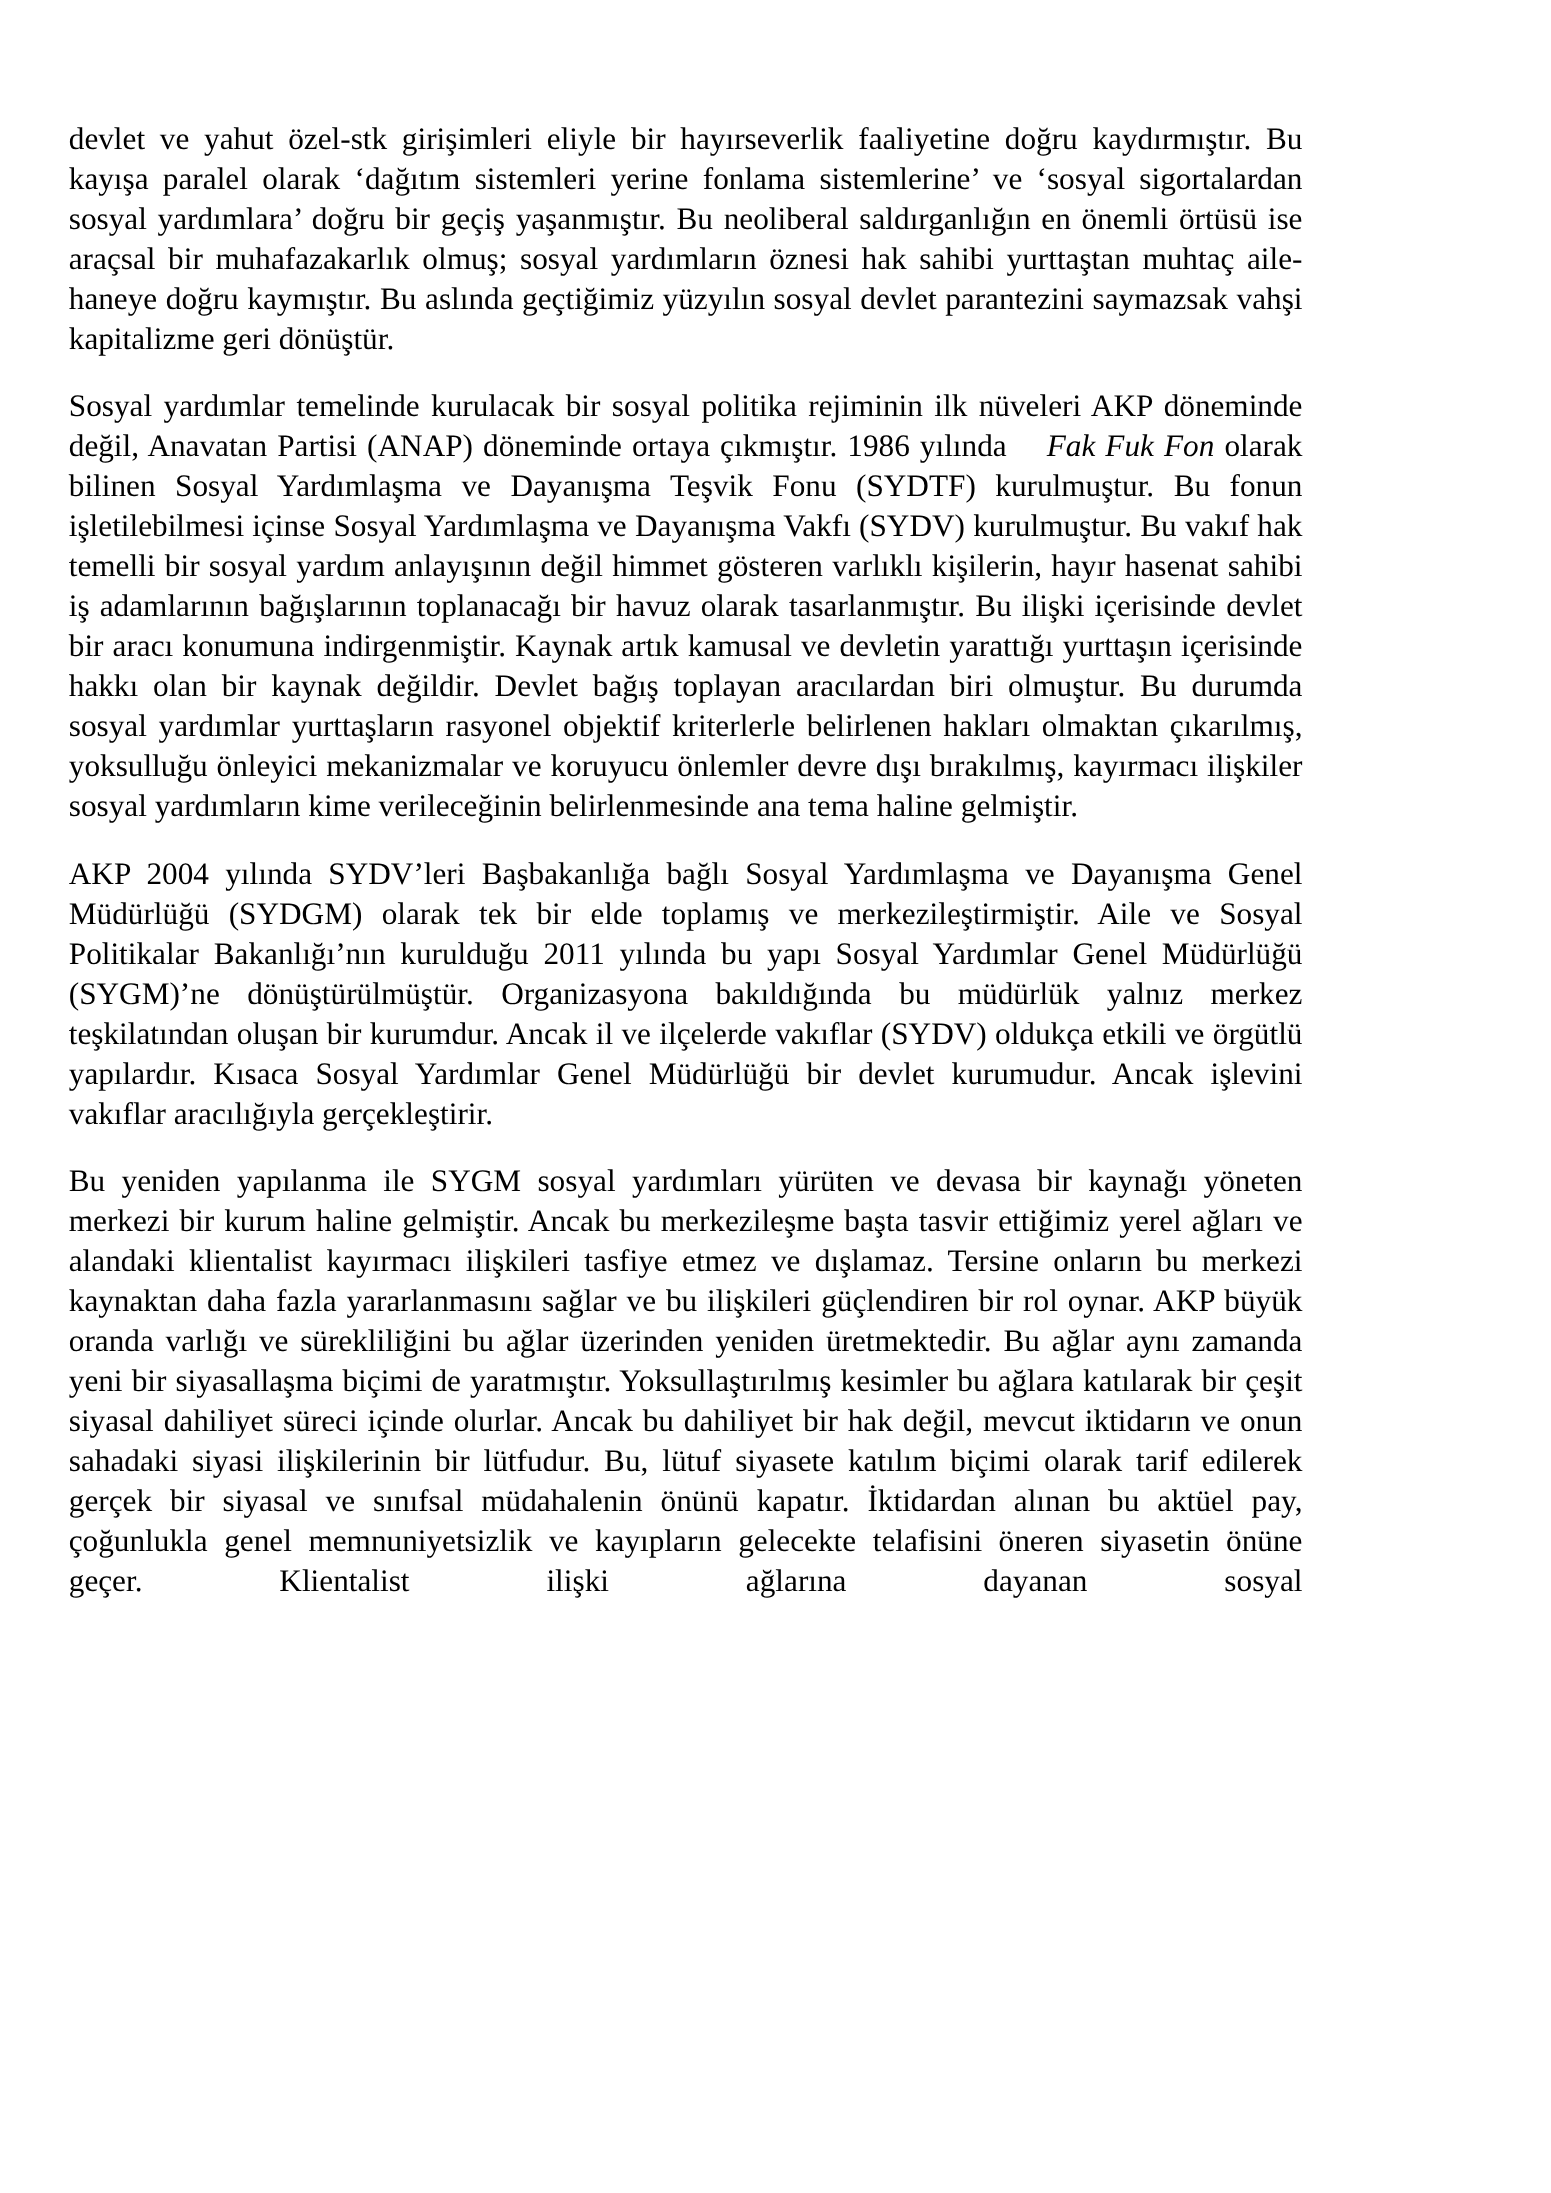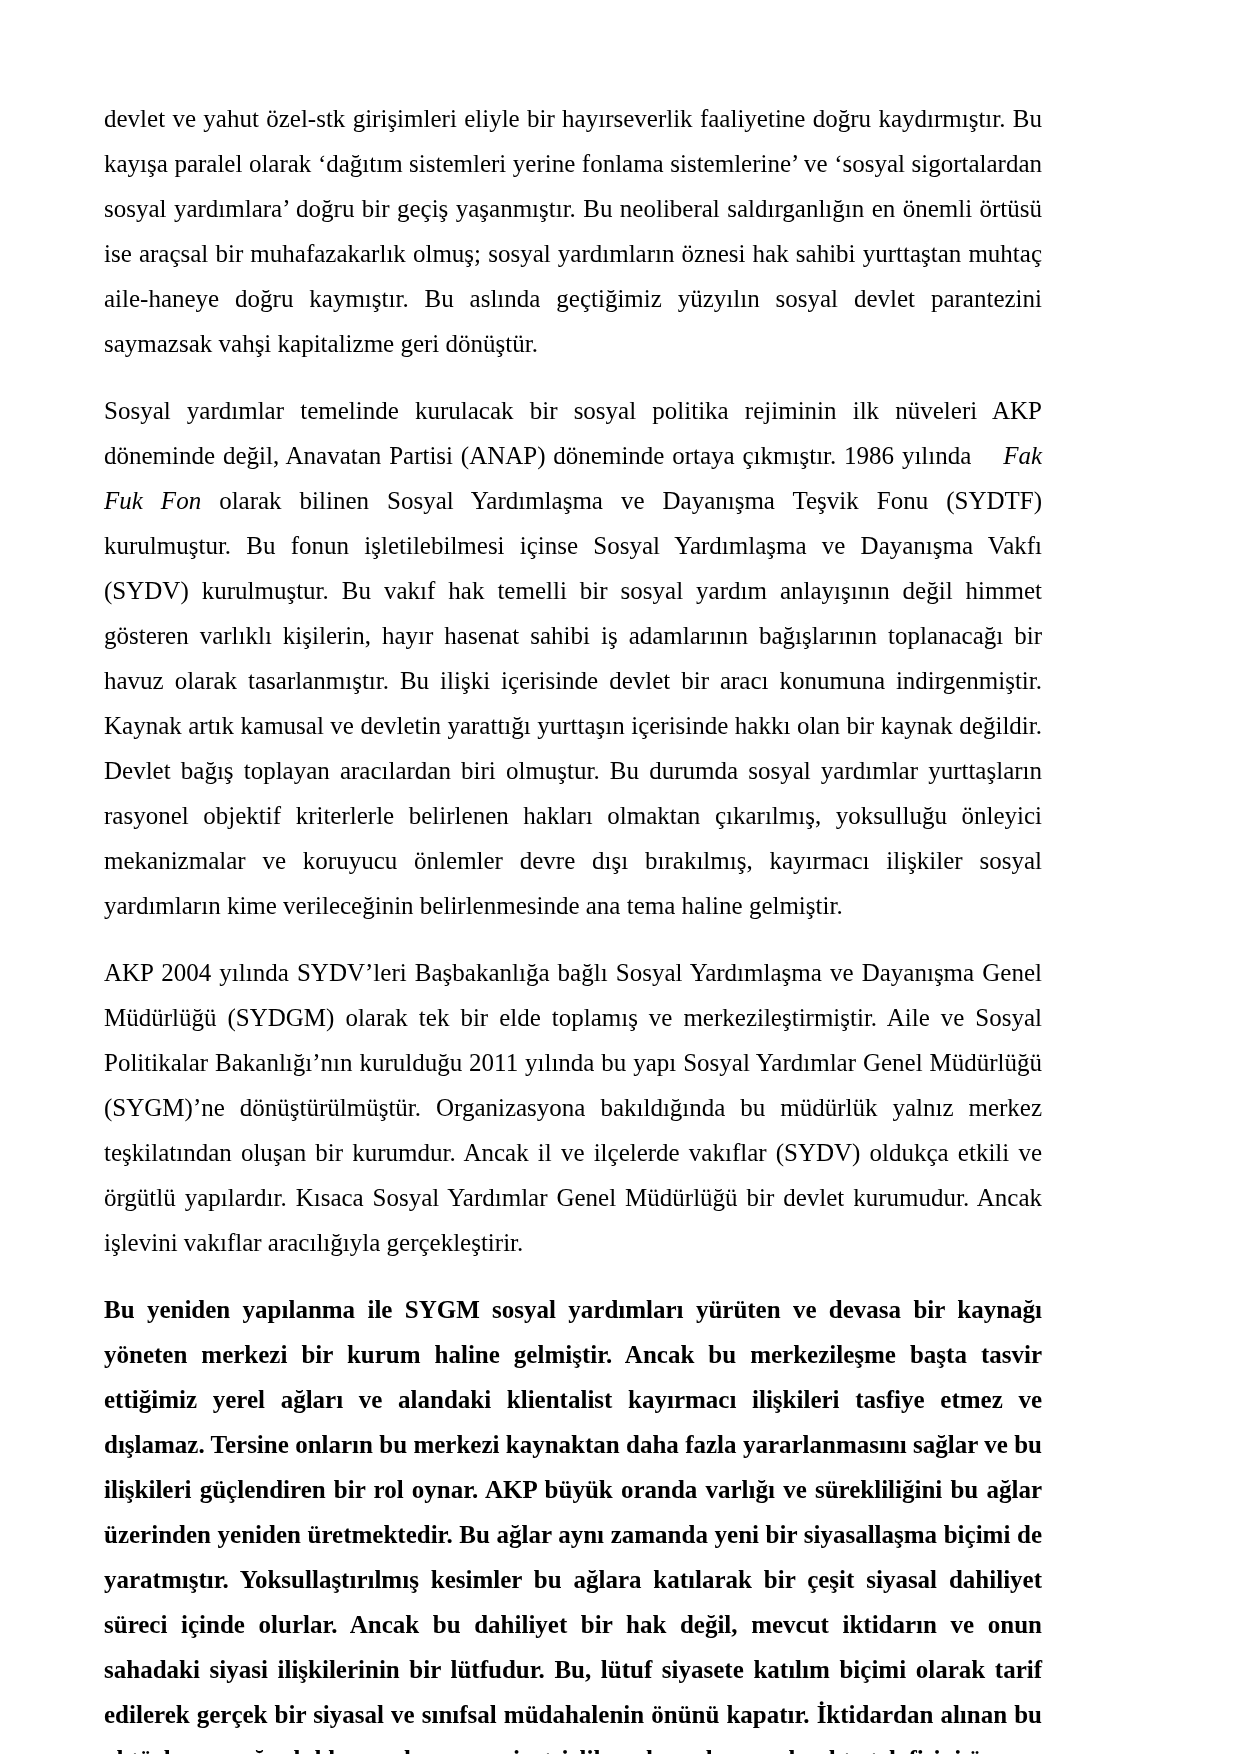--- a/index.html
+++ b/index.html
@@ -6,35 +6,34 @@
     margin: 0;
     padding: 0;
     background: #ffffff;
   }
   .page {
     position: relative;
     width: 1146px;
     height: 1754px;
     background: #ffffff;
     box-sizing: border-box;
-    padding: 96px 104px 0 104px;
+    padding: 96px 104px 0 55px;
     overflow: hidden;
     font-family: "Liberation Serif", "DejaVu Serif", serif;
     font-size: 25px;
-    line-height: 45px;
+    line-height: 32px;
     color: #000000;
   }
   .para {
     margin: 0 0 22px 0;
     text-align: justify;
     text-justify: inter-word;
   }
   .para:last-child {
     margin-bottom: 0;
-    font-weight: bold;
   }
   
   .continues {
     text-align-last: justify;
   }
   .italic-run {
     font-style: italic;
     margin-left: 24px;
   }
 </style>

